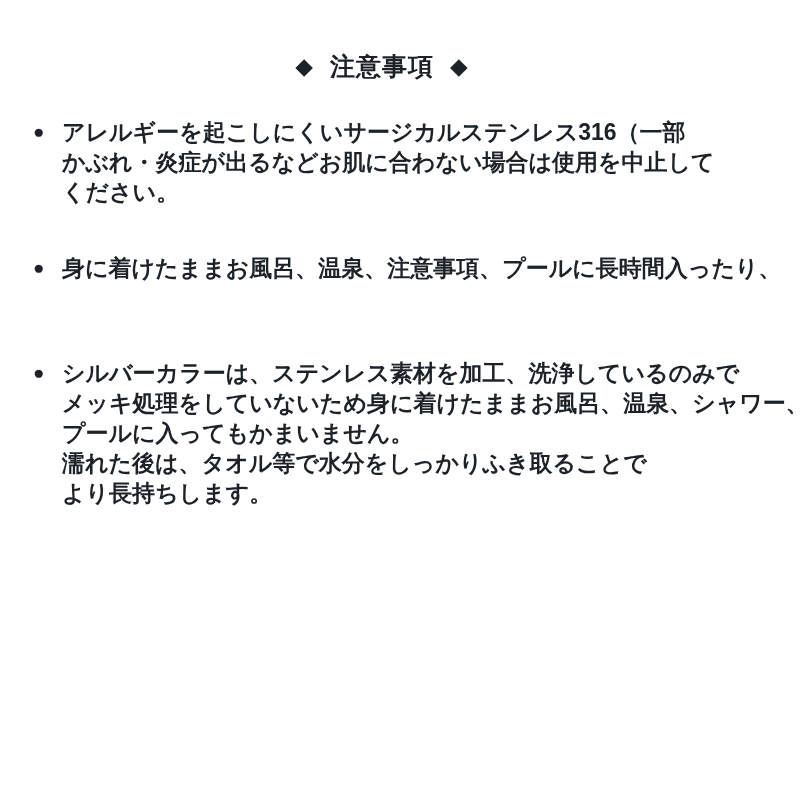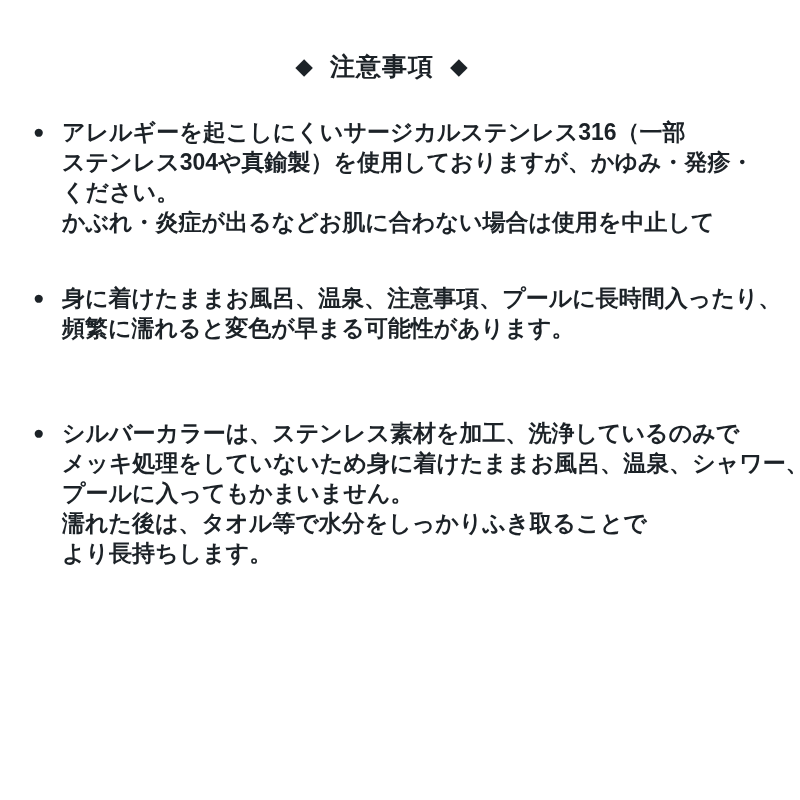--- a/index.html
+++ b/index.html
@@ -63,31 +63,29 @@
 <div class="page">
 
   <div class="title">
     <span class="diamond">◆</span><span class="title-text">注意事項</span><span class="diamond">◆</span>
   </div>
 
   <div class="notice notice-1">
     <span class="marker">●</span>
     <div class="lines">
       <div class="line">アレルギーを起こしにくいサージカルステンレス316（一部</div>
-      <div class="line">ステンレス304や真鍮製）を使用しておりますが、かゆみ・発疹・</div>
+      <div class="line">かぶれ・炎症が出るなどお肌に合わない場合は使用を中止して</div>
       <div class="line">ください。</div>
-      <div class="line">かぶれ・炎症が出るなどお肌に合わない場合は使用を中止して</div>
     </div>
   </div>
 
   <div class="notice notice-2">
     <span class="marker">●</span>
     <div class="lines">
       <div class="line">身に着けたままお風呂、温泉、注意事項、プールに長時間入ったり、</div>
-      <div class="line">頻繁に濡れると変色が早まる可能性があります。</div>
     </div>
   </div>
 
   <div class="notice notice-3">
     <span class="marker">●</span>
     <div class="lines">
       <div class="line">シルバーカラーは、ステンレス素材を加工、洗浄しているのみで</div>
       <div class="line">メッキ処理をしていないため身に着けたままお風呂、温泉、シャワー、</div>
       <div class="line">プールに入ってもかまいません。</div>
       <div class="line">濡れた後は、タオル等で水分をしっかりふき取ることで</div>

